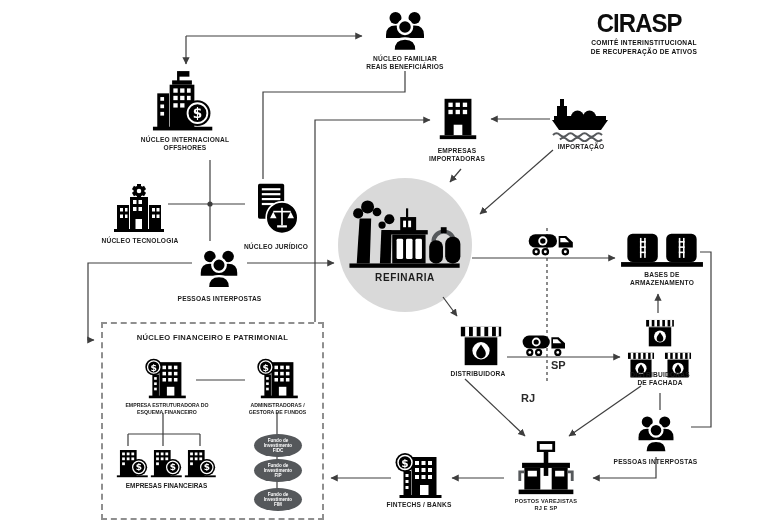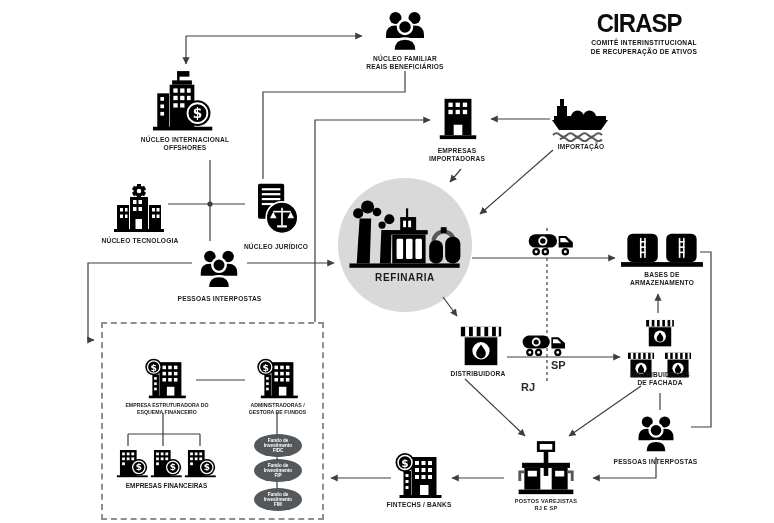--- a/index.html
+++ b/index.html
@@ -438,21 +438,21 @@
   <div class="node" style="left:661px;top:349px">
     <svg class="icon" width="34" height="31">
         <use href="#s-store"></use>
       </svg>
   </div>
   <div class="lbl" style="left:613px;top:371px;width:94px">
     <div>DISTRIBUIDORAS</div>
       <div>DE FACHADA</div>
   </div>
 
-  <span class="region" style="left:521px;top:381px">RJ</span>
+  <span class="region" style="left:521px;top:392px">RJ</span>
   <span class="region" style="left:551px;top:359px">SP</span>
 
   <div class="node" style="left:629px;top:410px">
     <svg class="icon" width="54" height="46">
         <use href="#s-people"></use>
       </svg>
   </div>
   <div class="lbl" style="left:588px;top:458px;width:135px">
     <div>PESSOAS INTERPOSTAS</div>
   </div>
@@ -470,20 +470,21 @@
   <div class="node" style="left:391px;top:450px">
     <svg class="icon" width="56" height="50">
         <use href="#s-coinbld"></use>
       </svg>
   </div>
   <div class="lbl" style="left:377px;top:501px;width:84px">
     <div>FINTECHS / BANKS</div>
   </div>
 
   <div class="finbox" style="left:101px;top:322px;width:219px;height:194px">
+    <div class="title">NÚCLEO FINANCEIRO E PATRIMONIAL</div>
 
     <div style="position:absolute;left:38px;top:32px">
       <svg class="icon" width="50" height="44">
           <use href="#s-coinbld"></use>
         </svg>
     </div>
     <div class="sublbl" style="left:4px;top:78px;width:120px">
       <div>EMPRESA ESTRUTURADORA DO</div>
         <div>ESQUEMA FINANCEIRO</div>
     </div>

